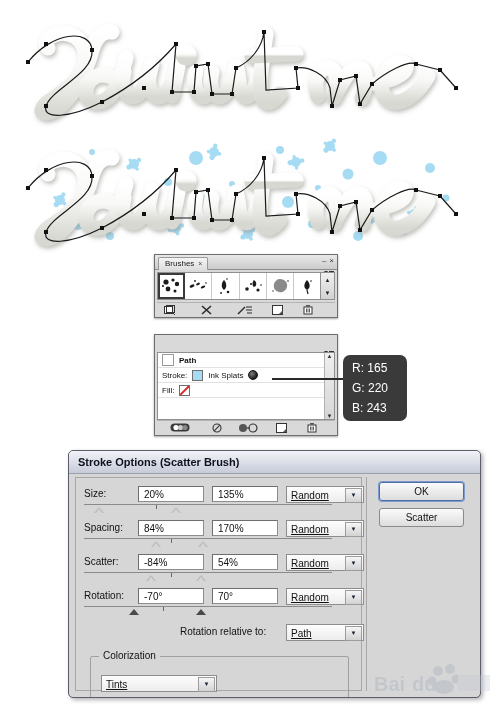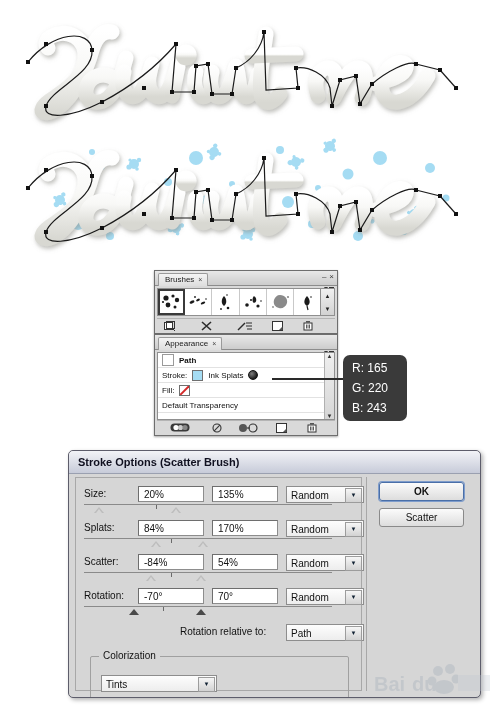--- a/index.html
+++ b/index.html
@@ -16,21 +16,21 @@
   #artwork-splatter{top:128px;height:128px;}
   .artwork svg{display:block;width:100%;height:100%;}
 
   
   .panel{
     position:absolute;
     background:#d9d9d9;
     border:1px solid #6e6e6e;
     box-shadow:0 1px 2px rgba(0,0,0,.35);
   }
-  #brushes-panel{left:154px;top:270px;width:182px;height:62px;}
+  #brushes-panel{left:154px;top:254px;width:182px;height:62px;}
   #appearance-panel{left:154px;top:334px;width:182px;height:100px;}
 
   .panel-titlebar{
     height:14px;position:relative;
     background:linear-gradient(#e8e8e8,#cccccc);
     border-bottom:1px solid #8c8c8c;
   }
   .panel-tab{
     position:absolute;left:3px;top:2px;height:12px;
     padding:0 5px 0 6px;
@@ -166,20 +166,21 @@
     box-sizing:border-box;
   }
   .field.f1{left:62px;width:66px;}
   .field.f2{left:136px;width:66px;}
   .combo{
     position:absolute;top:2px;left:210px;width:78px;height:17px;
     background:linear-gradient(#fdfdfd,#ededed);
     border:1px solid #8d8d8d;
     font-size:10px;color:#111;line-height:17px;padding-left:4px;
     box-sizing:border-box;
+    text-decoration:underline;
   }
   .combo .arrow{
     position:absolute;right:1px;top:1px;width:15px;height:13px;
     background:linear-gradient(#f6f6f6,#d2d2d2);
     border:1px solid #9c9c9c;
     display:flex;align-items:center;justify-content:center;
     font-size:6px;color:#123;
   }
   .slider{
     position:absolute;left:8px;width:248px;height:11px;
@@ -227,21 +228,20 @@
 
   .dlg-btn{
     position:absolute;left:12px;width:83px;height:17px;
     background:linear-gradient(#fbfbfb,#dddddd);
     border:1px solid #8a8a8a;border-radius:3px;
     font-size:10px;color:#111;line-height:17px;text-align:center;
   }
   .dlg-btn.primary{
     border:1px solid #4a6fa8;
     box-shadow:0 0 0 1px #7e9ccb;
-    font-weight:bold;
   }
   #ok-button{top:5px;}
   #cancel-button{top:31px;}
 
   
   #watermark{
     position:absolute;left:372px;top:663px;width:122px;height:44px;
     opacity:.30;pointer-events:none;
   }
 </style>
@@ -525,26 +525,20 @@
       <svg width="10" height="11" viewBox="0 0 10 11">
           <rect x="1" y="3" width="8" height="7" fill="#fff" stroke="#333"></rect>
           <rect x="3" y="1" width="4" height="1.6" fill="#555"></rect>
           <path d="M3.5 4.5 v4 M5 4.5 v4 M6.5 4.5 v4" stroke="#333" stroke-width="0.8"></path>
         </svg>
     </div>
   </div>
 </div>
 
 <div class="panel" id="appearance-panel">
-  <div class="panel-titlebar">
-    <div class="panel-tab">
-      <span>Appearance</span>
-      <span class="tab-close">×</span>
-    </div>
-  </div>
   <div class="panel-menu">
     <svg width="10" height="9" viewBox="0 0 10 9">
         <path d="M0 1 L4 1 L2 4 Z" fill="#333"></path>
         <rect x="5" y="1" width="5" height="1" fill="#333"></rect>
         <rect x="5" y="3.5" width="5" height="1" fill="#333"></rect>
         <rect x="5" y="6" width="5" height="1" fill="#333"></rect>
       </svg>
   </div>
 
   <div class="appr-body">
@@ -554,23 +548,20 @@
     </div>
     <div class="appr-row">
       <span>Stroke:</span>
       <span class="swatch" id="stroke-swatch" style="background: rgb(165, 220, 243);"></span>
       <span>Ink Splats</span>
       <span class="target-dot"></span>
     </div>
     <div class="appr-row">
       <span>Fill:</span>
       <span class="swatch none"></span>
-    </div>
-    <div class="appr-row">
-      <span>Default Transparency</span>
     </div>
     <div class="appr-scroll">
       <span>▲</span>
       <span>▼</span>
     </div>
   </div>
 
   <div class="panel-footer">
     <div class="footer-icon" style="width:46px">
       <svg width="20" height="9" viewBox="0 0 20 9">
@@ -634,21 +625,21 @@
         </div>
       </div>
       <div class="slider" style="top:26px">
         <div class="track"></div>
         <div class="tick" style="left:29%"></div>
         <div class="thumb hollow" style="left:4%"></div>
         <div class="thumb hollow" style="left:35%"></div>
       </div>
 
       <div class="row" style="top:40px">
-        <span class="lbl">Splats:</span>
+        <span class="lbl">Spacing:</span>
         <div class="field f1">84%</div>
         <div class="field f2">170%</div>
         <div class="combo">
           <span>Random</span>
           <span class="arrow">▼</span>
         </div>
       </div>
       <div class="slider" style="top:60px">
         <div class="track"></div>
         <div class="tick" style="left:35%"></div>

